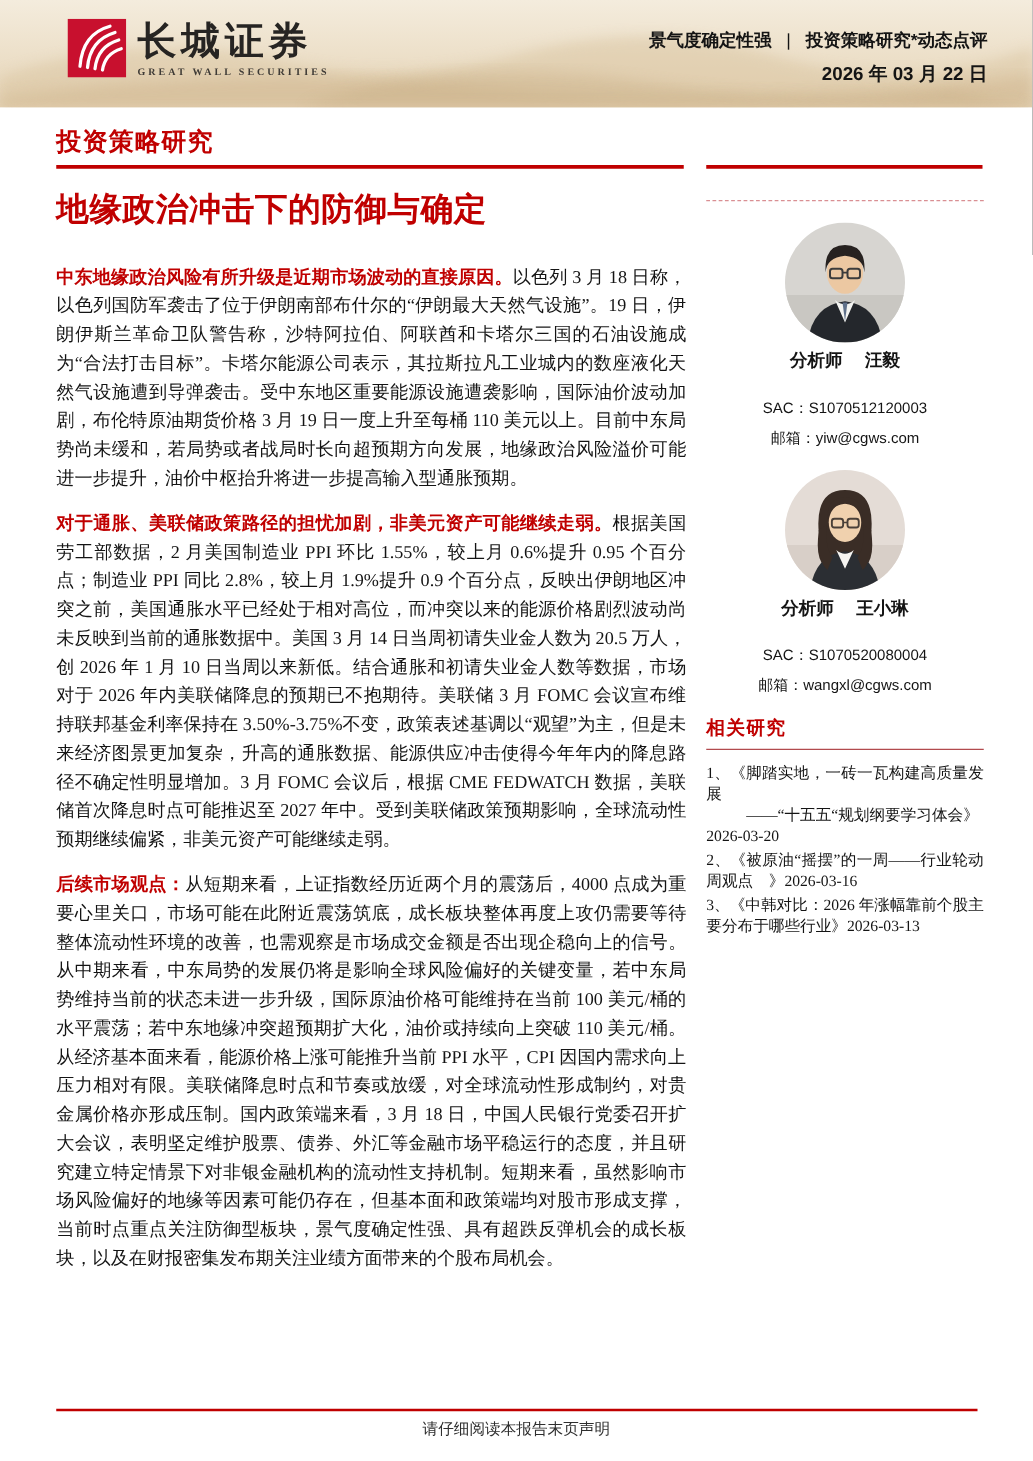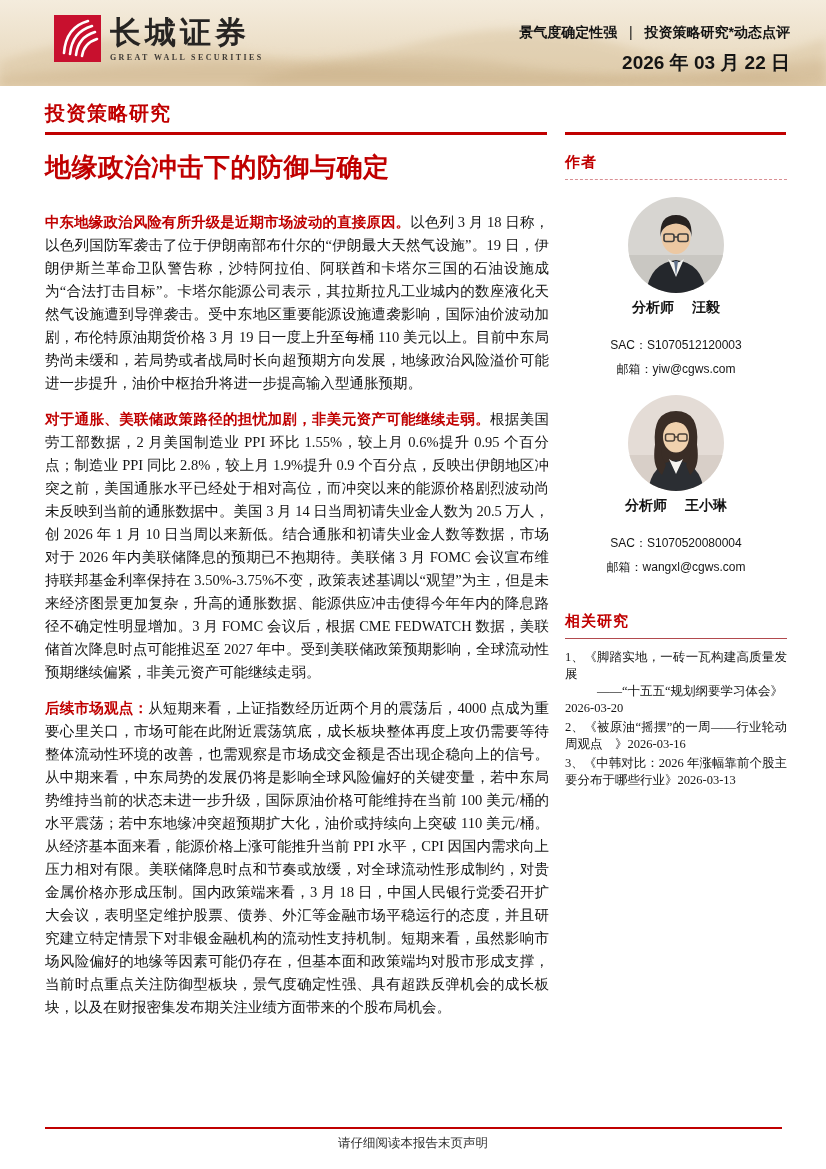--- a/index.html
+++ b/index.html
@@ -25,21 +25,21 @@
     font-size: 31px; font-weight: bold; color: #262422;
     letter-spacing: 4px; line-height: 36px;
   }
   .brand-en {
     font-size: 8px; color: #3f3b36; letter-spacing: 2.4px; margin-top: 2px;
     font-family: "Liberation Serif", serif; font-weight: bold;
   }
   .header-meta { position: absolute; right: 36px; top: 24px; text-align: right; }
   .meta-line1 { font-size: 14px; color: #141414; font-weight: bold; }
   .meta-line1 .sep { margin: 0 8px; font-weight: normal; }
-  .meta-date { font-size: 19px; color: #141414; margin-top: 8px; font-weight: bold; }
+  .meta-date { font-size: 15px; color: #141414; margin-top: 8px; font-weight: bold; }
   
   .section-label {
     position: absolute; left: 45px; top: 100px;
     font-size: 20px; font-weight: bold; color: #c00000; letter-spacing: 1px;
   }
   .rule-main { position: absolute; left: 45px; top: 132px; width: 502px; height: 3px; background: #c00000; }
   .rule-side { position: absolute; left: 565px; top: 132px; width: 221px; height: 3px; background: #c00000; }
   
   .main-col { position: absolute; left: 45px; top: 150px; width: 504px; }
   .doc-title {
@@ -59,21 +59,21 @@
   .side-col { position: absolute; left: 565px; top: 153px; width: 222px; }
   .side-heading { font-size: 15px; font-weight: bold; color: #c00000; letter-spacing: 1px; }
   .dash-rule { border-bottom: 1px dashed #d98f93; margin-top: 7px; }
   .solid-rule { border-bottom: 1px solid #b24a4e; margin-top: 7px; }
   .analyst { text-align: center; }
   .avatar { width: 96px; height: 96px; margin: 17px auto 6px auto; display: block; }
   .analyst-name { font-size: 14px; font-weight: bold; color: #141414; }
   .analyst-name .role { margin-right: 18px; }
   .analyst-sac { font-size: 12px; color: #141414; margin-top: 20px; }
   .analyst-email { font-size: 12px; color: #141414; margin-top: 7px; }
-  .related-heading { margin-top: 36px; }
+  .related-heading { margin-top: 16px; }
   .related-list { margin-top: 10px; font-family: "Liberation Serif", serif; }
   .rel-item { font-size: 12.5px; line-height: 17px; color: #141414; text-align: justify; margin-bottom: 2px; }
   .rel-indent { padding-left: 32px; }
   
   .footer-rule { position: absolute; left: 45px; top: 1127px; width: 737px; height: 2px; background: #c00000; }
   .footer-text {
     position: absolute; left: 0; top: 1135px; width: 826px;
     text-align: center; font-size: 12.5px; color: #2e2e2e; font-family: Liberation Serif, serif;
   }
 </style>
@@ -135,21 +135,20 @@
 
 
     <p class="para"><span class="lead">中东地缘政治风险有所升级是近期市场波动的直接原因。</span><span>以色列 3 月 18 日称，以色列国防军袭击了位于伊朗南部布什尔的“伊朗最大天然气设施”。19 日，伊朗伊斯兰革命卫队警告称，沙特阿拉伯、阿联酋和卡塔尔三国的石油设施成为“合法打击目标”。卡塔尔能源公司表示，其拉斯拉凡工业城内的数座液化天然气设施遭到导弹袭击。受中东地区重要能源设施遭袭影响，国际油价波动加剧，布伦特原油期货价格 3 月 19 日一度上升至每桶 110 美元以上。目前中东局势尚未缓和，若局势或者战局时长向超预期方向发展，地缘政治风险溢价可能进一步提升，油价中枢抬升将进一步提高输入型通胀预期。</span></p>
 
     <p class="para"><span class="lead">对于通胀、美联储政策路径的担忧加剧，非美元资产可能继续走弱。</span><span>根据美国劳工部数据，2 月美国制造业 PPI 环比 1.55%，较上月 0.6%提升 0.95 个百分点；制造业 PPI 同比 2.8%，较上月 1.9%提升 0.9 个百分点，反映出伊朗地区冲突之前，美国通胀水平已经处于相对高位，而冲突以来的能源价格剧烈波动尚未反映到当前的通胀数据中。美国 3 月 14 日当周初请失业金人数为 20.5 万人，创 2026 年 1 月 10 日当周以来新低。结合通胀和初请失业金人数等数据，市场对于 2026 年内美联储降息的预期已不抱期待。美联储 3 月 FOMC 会议宣布维持联邦基金利率保持在 3.50%-3.75%不变，政策表述基调以“观望”为主，但是未来经济图景更加复杂，升高的通胀数据、能源供应冲击使得今年年内的降息路径不确定性明显增加。3 月 FOMC 会议后，根据 CME FEDWATCH 数据，美联储首次降息时点可能推迟至 2027 年中。受到美联储政策预期影响，全球流动性预期继续偏紧，非美元资产可能继续走弱。</span></p>
 
     <p class="para"><span class="lead">后续市场观点：</span><span>从短期来看，上证指数经历近两个月的震荡后，4000 点成为重要心里关口，市场可能在此附近震荡筑底，成长板块整体再度上攻仍需要等待整体流动性环境的改善，也需观察是市场成交金额是否出现企稳向上的信号。从中期来看，中东局势的发展仍将是影响全球风险偏好的关键变量，若中东局势维持当前的状态未进一步升级，国际原油价格可能维持在当前 100 美元/桶的水平震荡；若中东地缘冲突超预期扩大化，油价或持续向上突破 110 美元/桶。从经济基本面来看，能源价格上涨可能推升当前 PPI 水平，CPI 因国内需求向上压力相对有限。美联储降息时点和节奏或放缓，对全球流动性形成制约，对贵金属价格亦形成压制。国内政策端来看，3 月 18 日，中国人民银行党委召开扩大会议，表明坚定维护股票、债券、外汇等金融市场平稳运行的态度，并且研究建立特定情景下对非银金融机构的流动性支持机制。短期来看，虽然影响市场风险偏好的地缘等因素可能仍存在，但基本面和政策端均对股市形成支撑，当前时点重点关注防御型板块，景气度确定性强、具有超跌反弹机会的成长板块，以及在财报密集发布期关注业绩方面带来的个股布局机会。</span></p>
   </div>
 
   <div class="side-col">
-    <div class="side-heading">作者</div>
     <div class="dash-rule"></div>
 
     <div class="analyst">
       <svg class="avatar" viewBox="0 0 96 96">
         <defs>
             <clipPath id="av1">
               <circle cx="48" cy="48" r="48"></circle>
             </clipPath>
           </defs>
         <g clip-path="url(#av1)">

